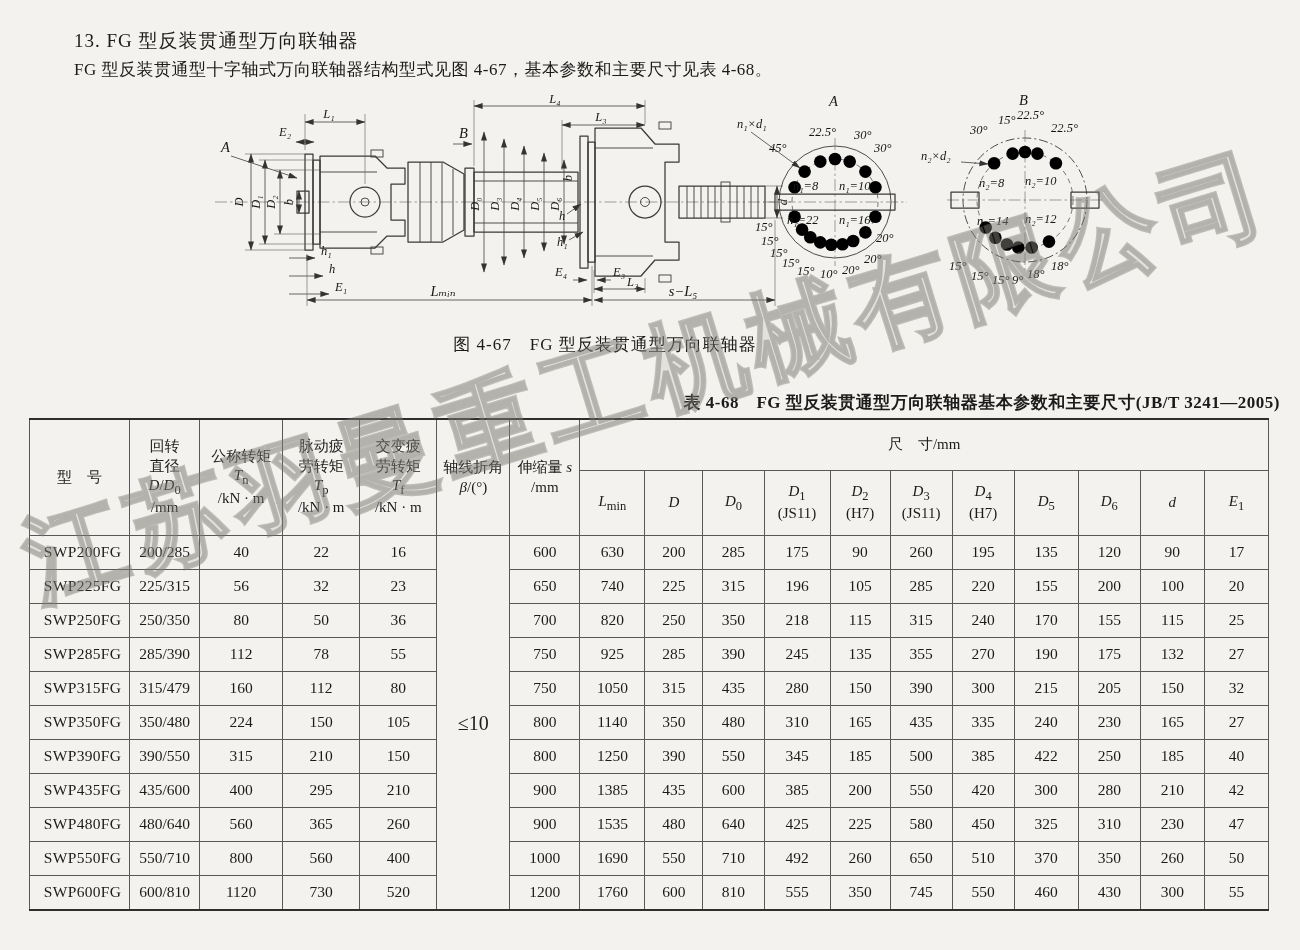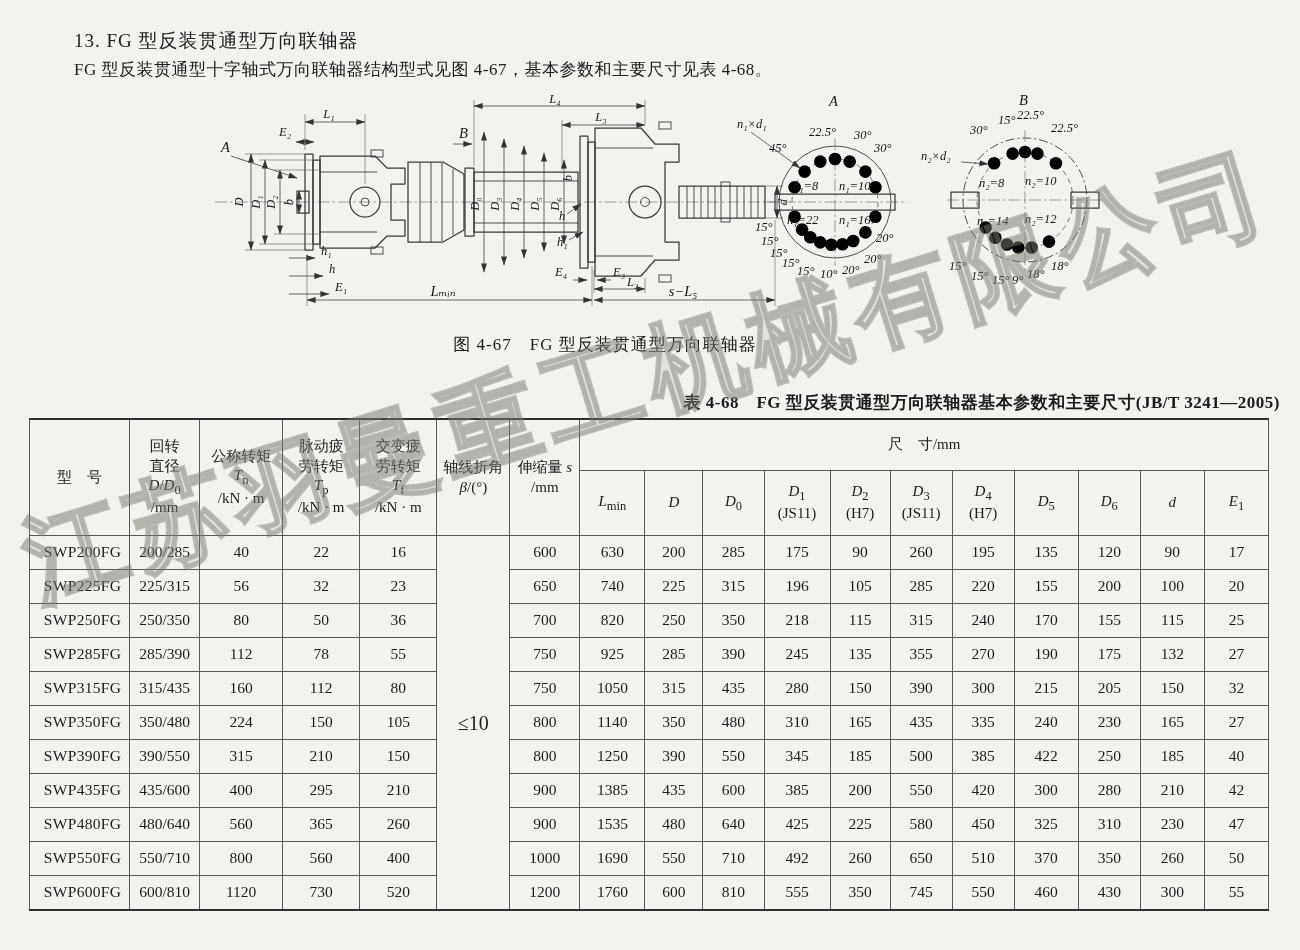--- a/index.html
+++ b/index.html
@@ -423,21 +423,21 @@
           <td>135</td>
           <td>355</td>
           <td>270</td>
           <td>190</td>
           <td>175</td>
           <td>132</td>
           <td>27</td>
         </tr>
         <tr>
           <td class="model">SWP315FG</td>
-          <td>315/435</td>
+          <td>315/479</td>
           <td>160</td>
           <td>112</td>
           <td>80</td>
           <td>750</td>
           <td>1050</td>
           <td>315</td>
           <td>435</td>
           <td>280</td>
           <td>150</td>
           <td>390</td>

